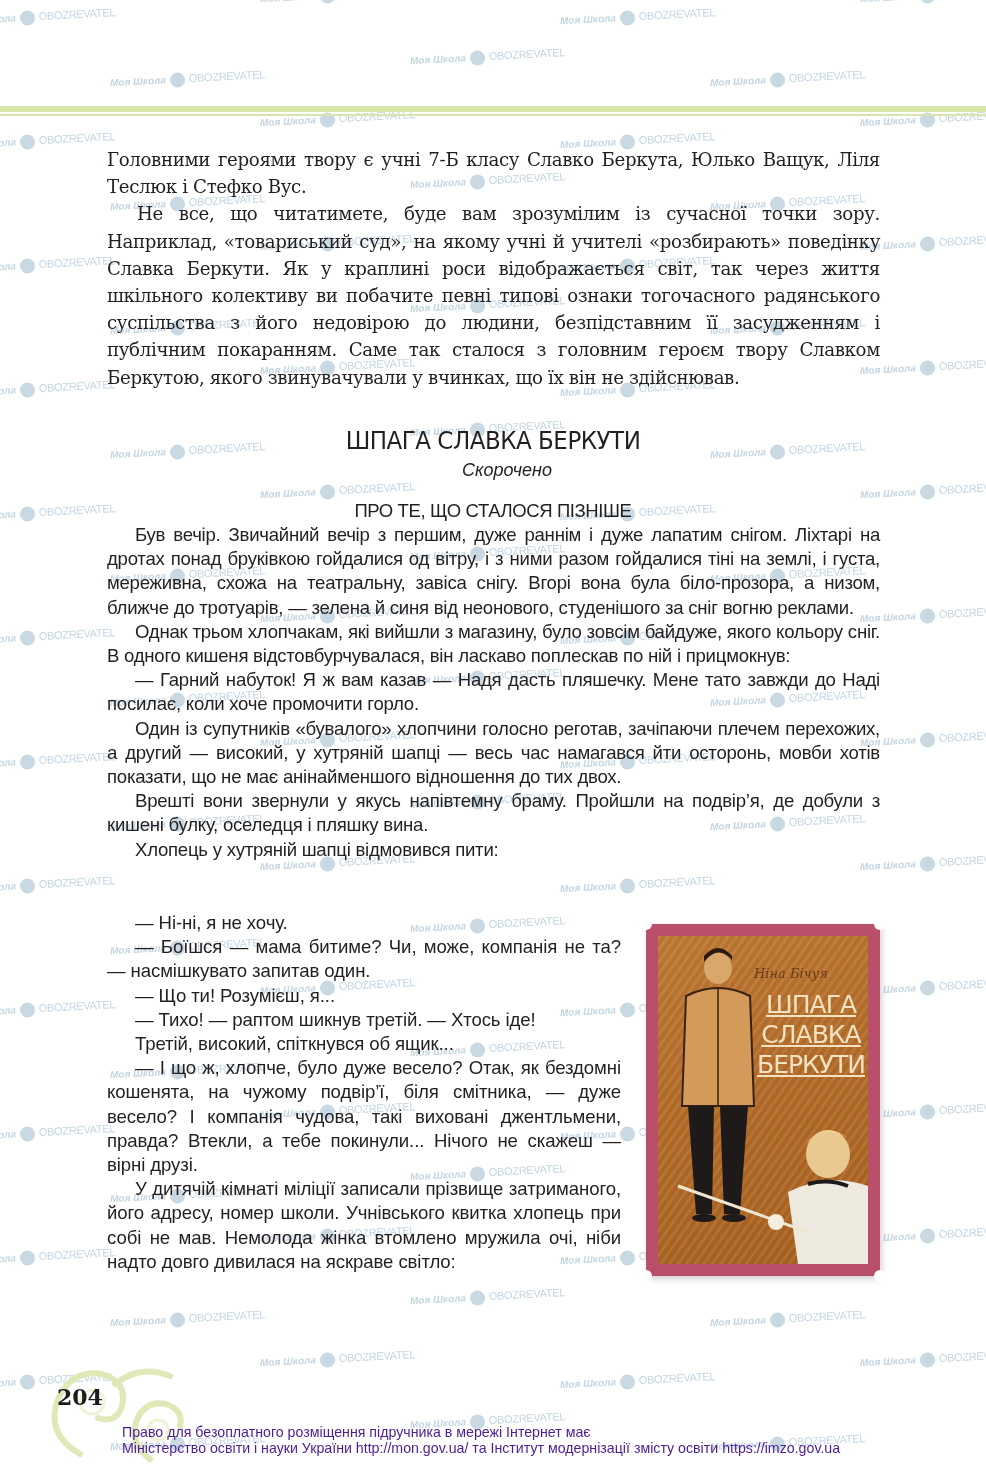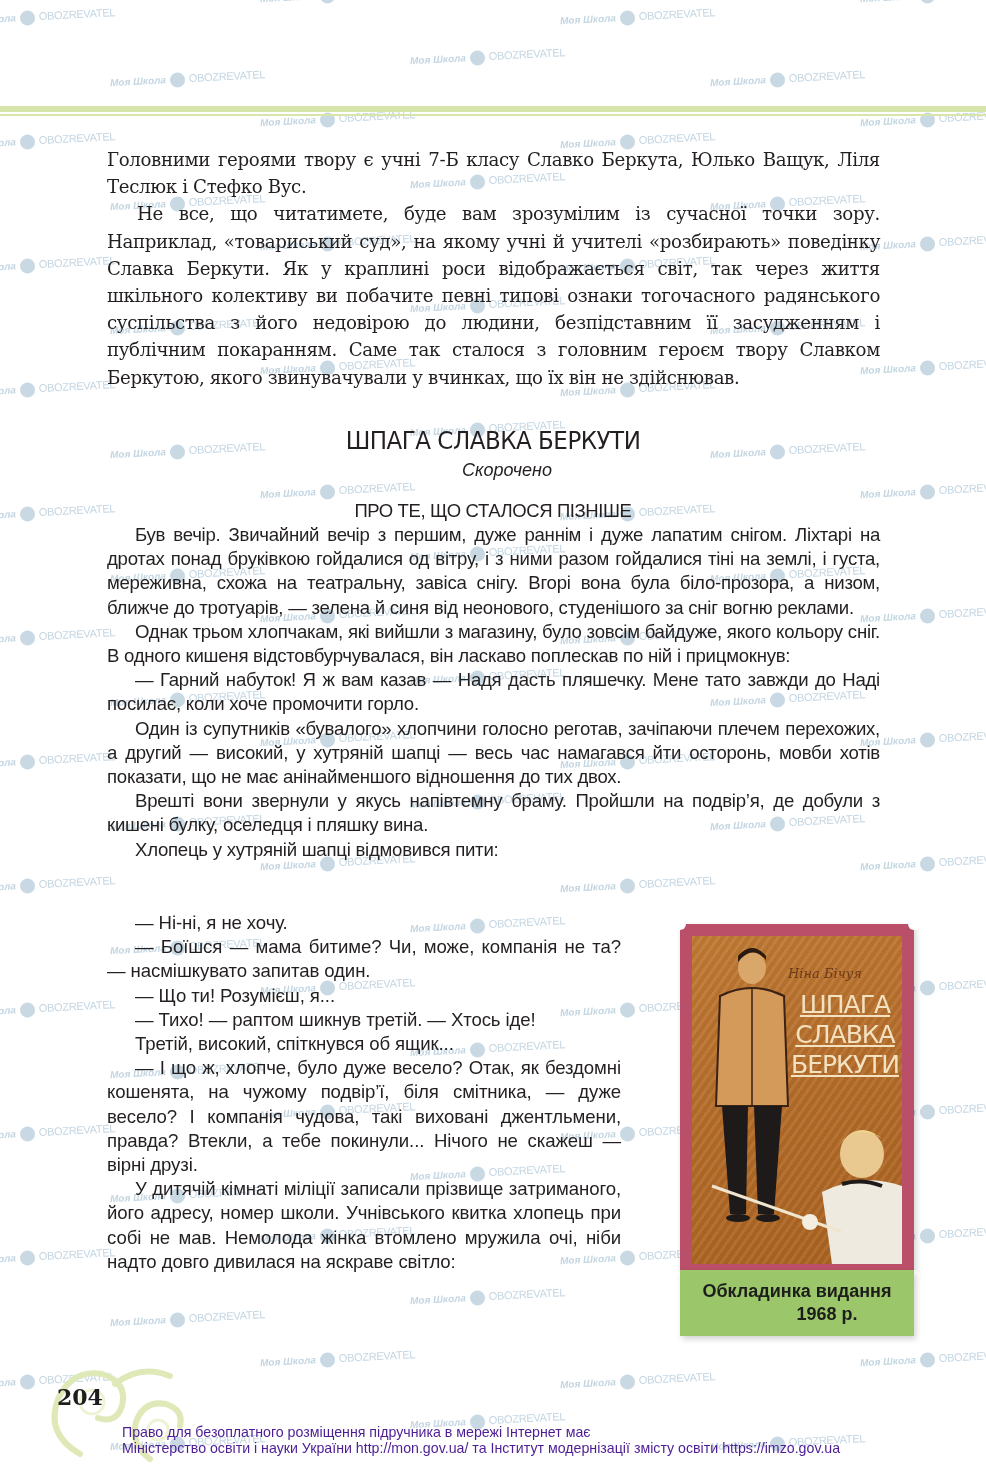--- a/index.html
+++ b/index.html
@@ -43,21 +43,21 @@
   .sans-block p { text-align-last: left; }
   .sans-block .indent { text-indent: 28px; }
 
   .narrow-block { left: 107px; top: 911px; width: 514px;
                   font-family: "Liberation Sans", sans-serif; font-size: 18.6px; line-height: 24.2px;
                   text-align: justify; color: #231f20; letter-spacing: -0.1px; }
   .narrow-block p { text-align-last: left; }
   .narrow-block .indent { text-indent: 28px; }
 
   
-  .figure { left: 680px; top: 924px; width: 254px; z-index: 3; }
+  .figure { left: 646px; top: 924px; width: 254px; z-index: 3; }
   .cover-frame { position: relative; width: 234px; height: 352px; background: #b94f68; border-radius: 4px;
                  box-shadow: 2px 3px 6px rgba(0,0,0,0.18); }
   .cover-frame .notch { position: absolute; width: 12px; height: 12px; background: #ffffff; border-radius: 50%; }
   .cover-art { position: absolute; left: 12px; top: 12px; width: 210px; height: 328px; overflow: hidden;
                background:
                  repeating-linear-gradient(125deg, rgba(255,255,255,0.06) 0 3px, rgba(0,0,0,0.04) 3px 7px),
                  linear-gradient(160deg, #c07a34 0%, #b56d2a 45%, #a9621f 100%); }
   .cover-title { position: absolute; left: 98px; top: 54px; width: 110px; color: #f3e2c2;
                  font-family: "DejaVu Sans", sans-serif; font-size: 25px; line-height: 30px; letter-spacing: -1px;
                  text-align: center; text-decoration: underline; }
@@ -224,24 +224,20 @@
         <circle cx="118" cy="286" r="8" fill="#f3eedf"></circle>
       </svg>
       <div class="cover-author">Ніна Бічуя</div>
       <div class="cover-title">
         <div>ШПАГА</div>
         <div>СЛАВКА</div>
         <div>БЕРКУТИ</div>
       </div>
     </div>
   </div>
-  <div class="caption">
-    <span>Обкладинка видання</span>
-    <span class="cap2">1968 р.</span>
-  </div>
 </div>
 
 <svg class="swirl" viewBox="0 0 160 110">
   <g fill="none" stroke="#dfe9b8" stroke-width="6" stroke-linecap="round">
     <path d="M40 100 Q5 80 18 45 Q32 15 62 20 Q88 28 82 52 Q76 70 58 64"></path>
     <path d="M110 105 Q90 90 96 68 Q104 46 126 50 Q144 56 140 72"></path>
     <path d="M75 30 Q100 10 130 22"></path>
   </g>
   <g fill="none" stroke="#eef3d6" stroke-width="3">
     <circle cx="118" cy="76" r="10"></circle>

